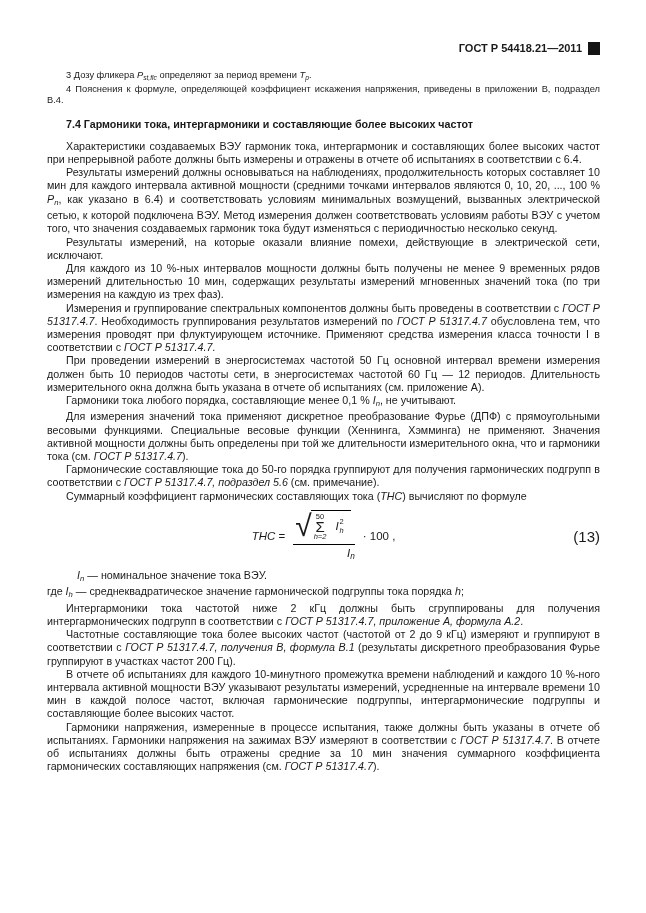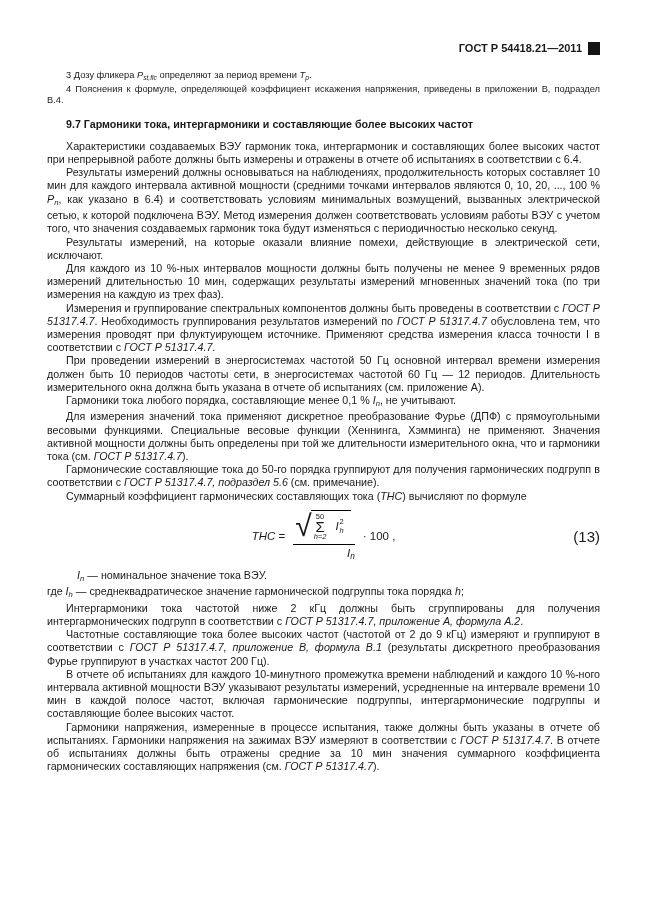--- a/index.html
+++ b/index.html
@@ -100,21 +100,21 @@
     <span class="header-mark"></span>
   </div>
 
   <div class="body-text">
 
     <div class="notes">
         <p class="para"><span>3 Дозу фликера </span><span class="s-i">P</span><span class="s-sub">st,fic</span><span> определяют за период времени </span><span class="s-i">T</span><span class="s-sub">p</span><span>.</span></p>
         <p class="para"><span>4 Пояснения к формуле, определяющей коэффициент искажения напряжения, приведены в приложении В, подраздел В.4.</span></p>
       </div>
 
-    <h2 class="heading"><span>9.7 Гармоники тока, интергармоники и составляющие более высоких частот</span></h2>
+    <h2 class="heading"><span>7.4 Гармоники тока, интергармоники и составляющие более высоких частот</span></h2>
 
     <div>
         <p class="para"><span>Характеристики создаваемых ВЭУ гармоник тока, интергармоник и составляющих более высоких частот при непрерывной работе должны быть измерены и отражены в отчете об испытаниях в соответствии с 6.4.</span></p>
         <p class="para"><span>Результаты измерений должны основываться на наблюдениях, продолжительность которых составляет 10 мин для каждого интервала активной мощности (средними точками интервалов являются 0, 10, 20, ..., 100 % </span><span class="s-i">P</span><span class="s-sub">n</span><span>, как указано в 6.4) и соответствовать условиям минимальных возмущений, вызванных электрической сетью, к которой подключена ВЭУ. Метод измерения должен соответствовать условиям работы ВЭУ с учетом того, что значения создаваемых гармоник тока будут изменяться с периодичностью несколько секунд.</span></p>
         <p class="para"><span>Результаты измерений, на которые оказали влияние помехи, действующие в электрической сети, исключают.</span></p>
         <p class="para"><span>Для каждого из 10 %-ных интервалов мощности должны быть получены не менее 9 временных рядов измерений длительностью 10 мин, содержащих результаты измерений мгновенных значений тока (по три измерения на каждую из трех фаз).</span></p>
         <p class="para"><span>Измерения и группирование спектральных компонентов должны быть проведены в соответствии с </span><span class="s-i">ГОСТ Р 51317.4.7</span><span>. Необходимость группирования результатов измерений по </span><span class="s-i">ГОСТ Р 51317.4.7</span><span> обусловлена тем, что измерения проводят при флуктуирующем источнике. Применяют средства измерения класса точности I в соответствии с </span><span class="s-i">ГОСТ Р 51317.4.7</span><span>.</span></p>
         <p class="para"><span>При проведении измерений в энергосистемах частотой 50 Гц основной интервал времени измерения должен быть 10 периодов частоты сети, в энергосистемах частотой 60 Гц — 12 периодов. Длительность измерительного окна должна быть указана в отчете об испытаниях (см. приложение А).</span></p>
         <p class="para"><span>Гармоники тока любого порядка, составляющие менее 0,1 % </span><span class="s-i">I</span><span class="s-sub">n</span><span>, не учитывают.</span></p>
         <p class="para"><span>Для измерения значений тока применяют дискретное преобразование Фурье (ДПФ) с прямоугольными весовыми функциями. Специальные весовые функции (Хеннинга, Хэмминга) не применяют. Значения активной мощности должны быть определены при той же длительности измерительного окна, что и гармоники тока (см. </span><span class="s-i">ГОСТ Р 51317.4.7</span><span>).</span></p>
@@ -150,21 +150,21 @@
       <span class="formula-number">(13)</span>
     </div>
 
     <div>
         <p class="para where-second"><span class="s-i">I</span><span class="s-sub">n</span><span> — номинальное значение тока ВЭУ.</span></p>
         <p class="para where-first"><span>где  </span><span class="s-i">I</span><span class="s-sub">h</span><span> — среднеквадратическое значение гармонической подгруппы тока порядка </span><span class="s-i">h</span><span>;</span></p>
       </div>
 
     <div>
         <p class="para"><span>Интергармоники тока частотой ниже 2 кГц должны быть сгруппированы для получения интергармонических подгрупп в соответствии с </span><span class="s-i">ГОСТ Р 51317.4.7, приложение А, </span><span class="s-bi">формула А.2</span><span>.</span></p>
-        <p class="para"><span>Частотные составляющие тока более высоких частот (частотой от 2 до 9 кГц) измеряют и группируют в соответствии с </span><span class="s-i">ГОСТ Р 51317.4.7, приложение В, </span><span class="s-bi">формула В.1</span><span> (результаты дискретного преобразования Фурье группируют в участках частот 200 Гц).</span></p>
+        <p class="para"><span>Частотные составляющие тока более высоких частот (частотой от 2 до 9 кГц) измеряют и группируют в соответствии с </span><span class="s-i">ГОСТ Р 51317.4.7, получения В, </span><span class="s-bi">формула В.1</span><span> (результаты дискретного преобразования Фурье группируют в участках частот 200 Гц).</span></p>
         <p class="para"><span>В отчете об испытаниях для каждого 10-минутного промежутка времени наблюдений и каждого 10 %-ного интервала активной мощности ВЭУ указывают результаты измерений, усредненные на интервале времени 10 мин в каждой полосе частот, включая гармонические подгруппы, интергармонические подгруппы и составляющие более высоких частот.</span></p>
         <p class="para"><span>Гармоники напряжения, измеренные в процессе испытания, также должны быть указаны в отчете об испытаниях. Гармоники напряжения на зажимах ВЭУ измеряют в соответствии с </span><span class="s-i">ГОСТ Р 51317.4.7</span><span>. В отчете об испытаниях должны быть отражены средние за 10 мин значения суммарного коэффициента гармонических составляющих напряжения (см. </span><span class="s-i">ГОСТ Р 51317.4.7</span><span>).</span></p>
       </div>
 
     <div class="notes notes-bottom">
         <p class="para"><span>П р и м е ч а н и е — Методы оценки гармонических подгрупп напряжения приведены в </span><span class="s-i">ГОСТ Р 51317.4.7, подраздел 5.6</span><span>.</span></p>
       </div>
 
   </div>
 

